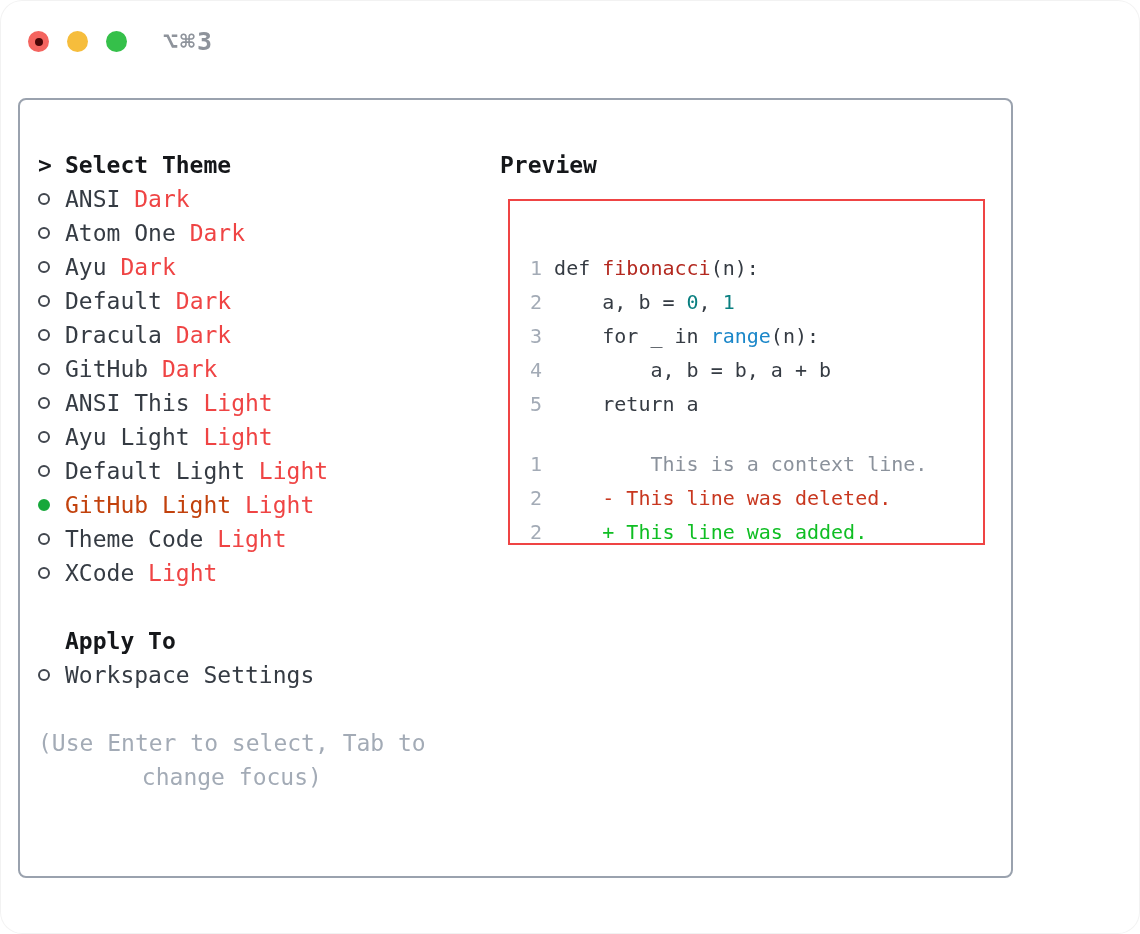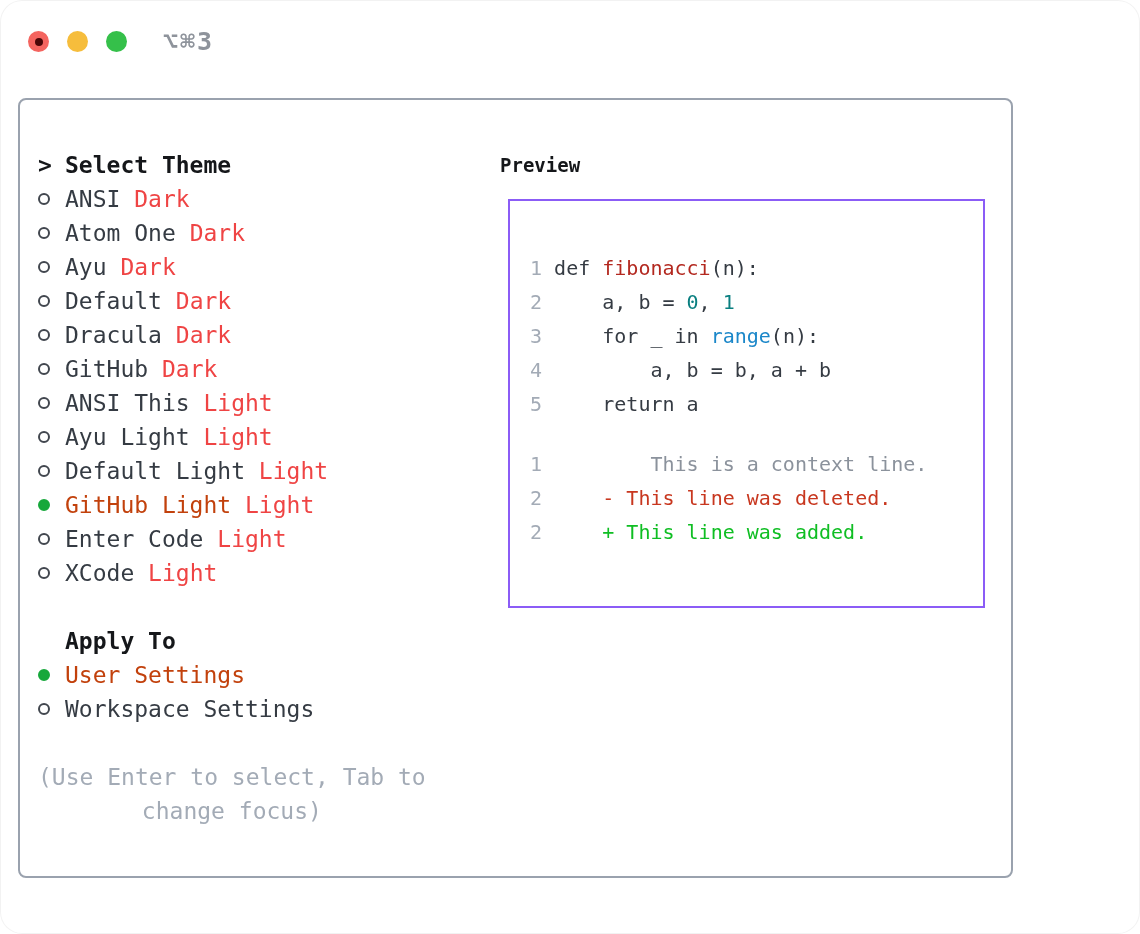--- a/index.html
+++ b/index.html
@@ -43,25 +43,25 @@
   .radio.selected { border-color: #17a83b; background: #17a83b; }
   .item-name { color: #353b43; }
   .item-name.selected { color: #c2410c; text-align: right; }
   .item-variant { color: #ef4444; }
   .spacer { height: 34px; }
   .hint-line { height: 34px; line-height: 34px; color: #a3abb6; white-space: pre; text-align: center; }
 
   
   .preview-heading {
     position: absolute; left: 500px; top: 148px; height: 34px; line-height: 34px;
-    font-size: 19px; font-weight: bold; color: #15171a;
+    font-size: 23px; font-weight: bold; color: #15171a;
   }
   .preview-box {
-    position: absolute; left: 508px; top: 199px; width: 477px; height: 409px;
-    border: 2px solid #8b5cf6; background: #ffffff;
+    position: absolute; left: 508px; top: 199px; width: 477px; height: 346px;
+    border: 2px solid #ef4444; background: #ffffff;
     padding: 50px 0 0 20px; overflow: hidden;
   }
   .cline { height: 34px; line-height: 34px; font-size: 20px; white-space: pre; color: #353b43; }
   .cline .lno { color: #a3abb6; }
   .seg-plain    { color: #353b43; }
   .seg-function { color: #b3281f; }
   .seg-number   { color: #0a7f80; }
   .seg-builtin  { color: #1b87c9; }
   .seg-context  { color: #8b929c; }
   .seg-deleted  { color: #c8371f; }
@@ -93,30 +93,29 @@
         <div class="row"><span class="marker-col"><span class="radio"></span></span><span class="item-name">ANSI</span><span class="item-variant"> Dark</span></div>
         <div class="row"><span class="marker-col"><span class="radio"></span></span><span class="item-name">Atom One</span><span class="item-variant"> Dark</span></div>
         <div class="row"><span class="marker-col"><span class="radio"></span></span><span class="item-name">Ayu</span><span class="item-variant"> Dark</span></div>
         <div class="row"><span class="marker-col"><span class="radio"></span></span><span class="item-name">Default</span><span class="item-variant"> Dark</span></div>
         <div class="row"><span class="marker-col"><span class="radio"></span></span><span class="item-name">Dracula</span><span class="item-variant"> Dark</span></div>
         <div class="row"><span class="marker-col"><span class="radio"></span></span><span class="item-name">GitHub</span><span class="item-variant"> Dark</span></div>
         <div class="row"><span class="marker-col"><span class="radio"></span></span><span class="item-name">ANSI This</span><span class="item-variant"> Light</span></div>
         <div class="row"><span class="marker-col"><span class="radio"></span></span><span class="item-name">Ayu Light</span><span class="item-variant"> Light</span></div>
         <div class="row"><span class="marker-col"><span class="radio"></span></span><span class="item-name">Default Light</span><span class="item-variant"> Light</span></div>
         <div class="row"><span class="marker-col"><span class="radio selected"></span></span><span class="item-name selected">GitHub Light</span><span class="item-variant"> Light</span></div>
-        <div class="row"><span class="marker-col"><span class="radio"></span></span><span class="item-name">Enter Code</span><span class="item-variant"> Light</span></div>
+        <div class="row"><span class="marker-col"><span class="radio"></span></span><span class="item-name">Theme Code</span><span class="item-variant"> Light</span></div>
         <div class="row"><span class="marker-col"><span class="radio"></span></span><span class="item-name">XCode</span><span class="item-variant"> Light</span></div>
       </div>
     <div class="spacer"></div>
     <div class="row header-row">
       <span class="marker-col"></span>
       <span>Apply To</span>
     </div>
     <div id="apply-options">
-        <div class="row"><span class="marker-col"><span class="radio selected"></span></span><span class="item-name selected">User Settings</span></div>
         <div class="row"><span class="marker-col"><span class="radio"></span></span><span class="item-name">Workspace Settings</span></div>
       </div>
     <div class="spacer"></div>
     <div class="hint-line">(Use Enter to select, Tab to</div>
     <div class="hint-line">change focus)</div>
   </div>
 
   <div class="preview-heading">Preview</div>
 
   <div class="preview-box">

